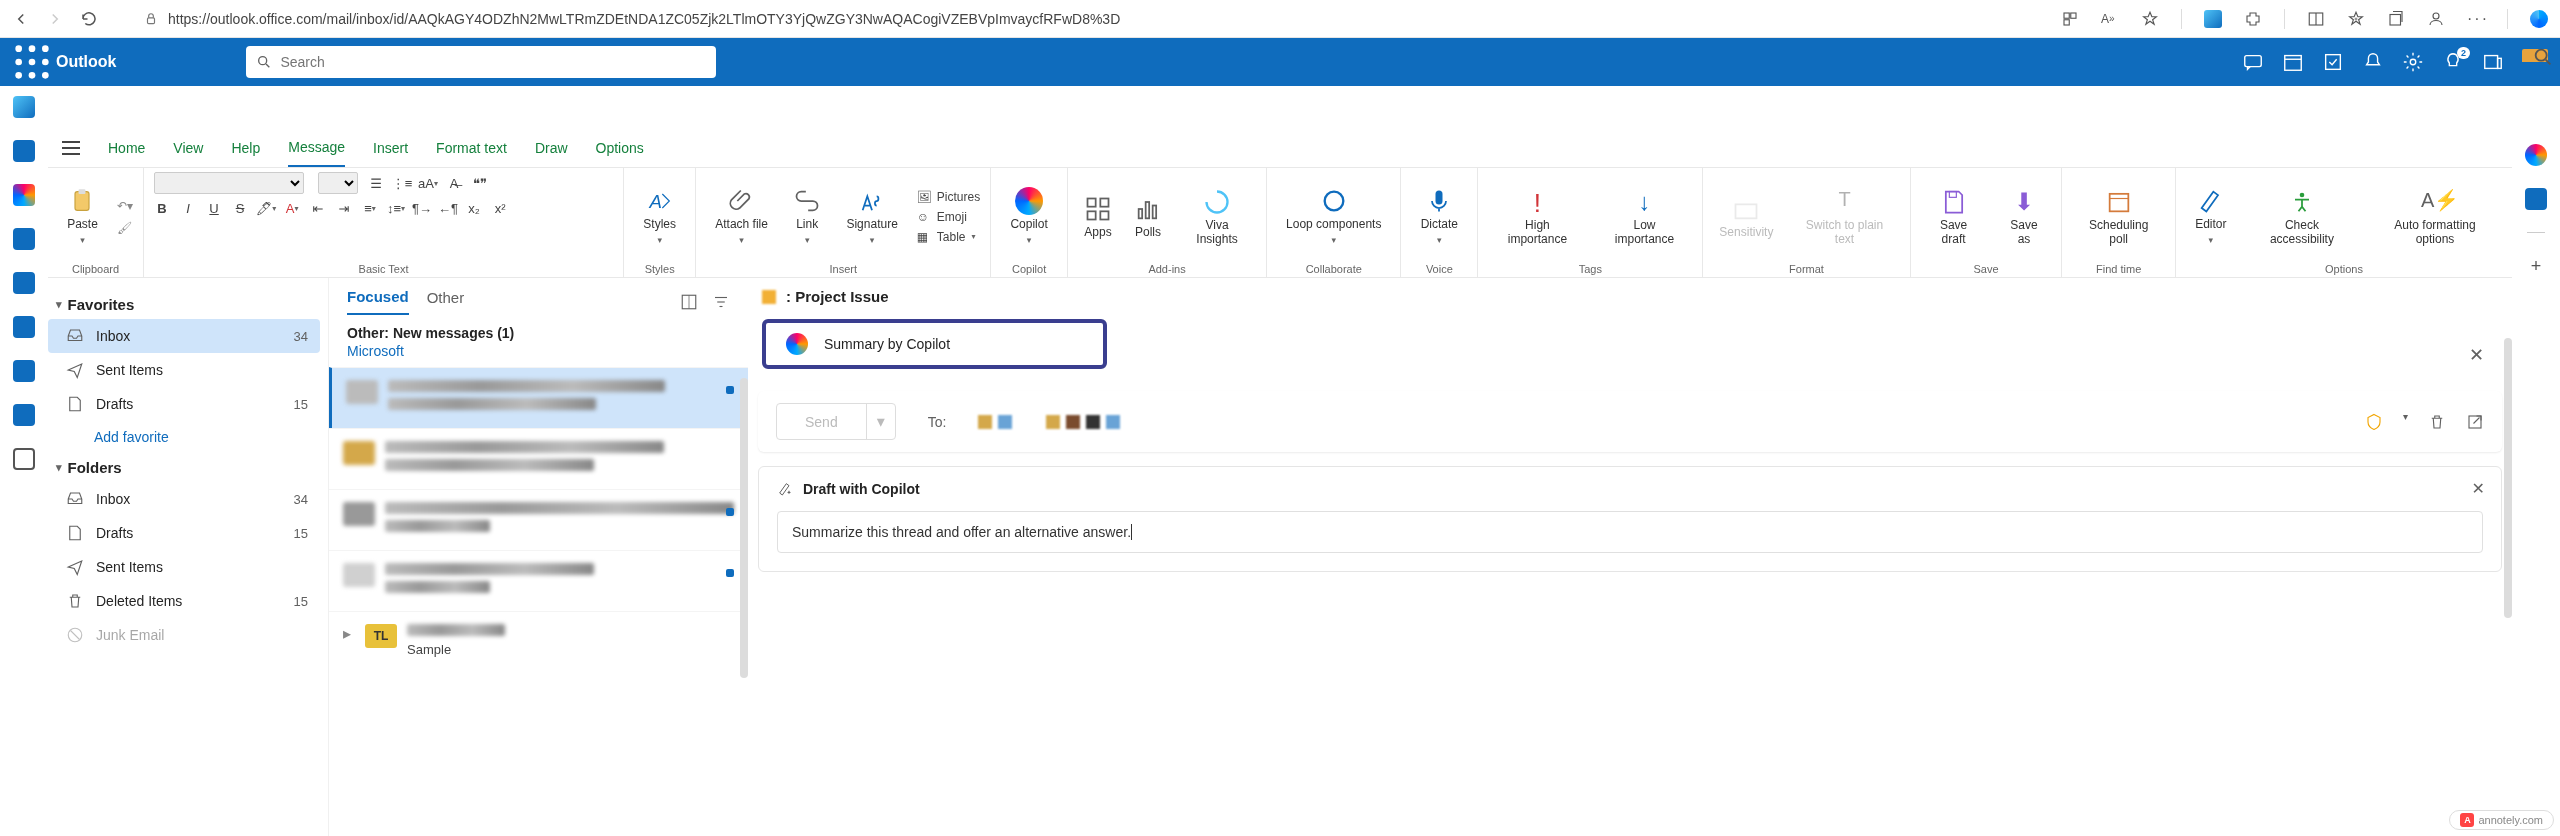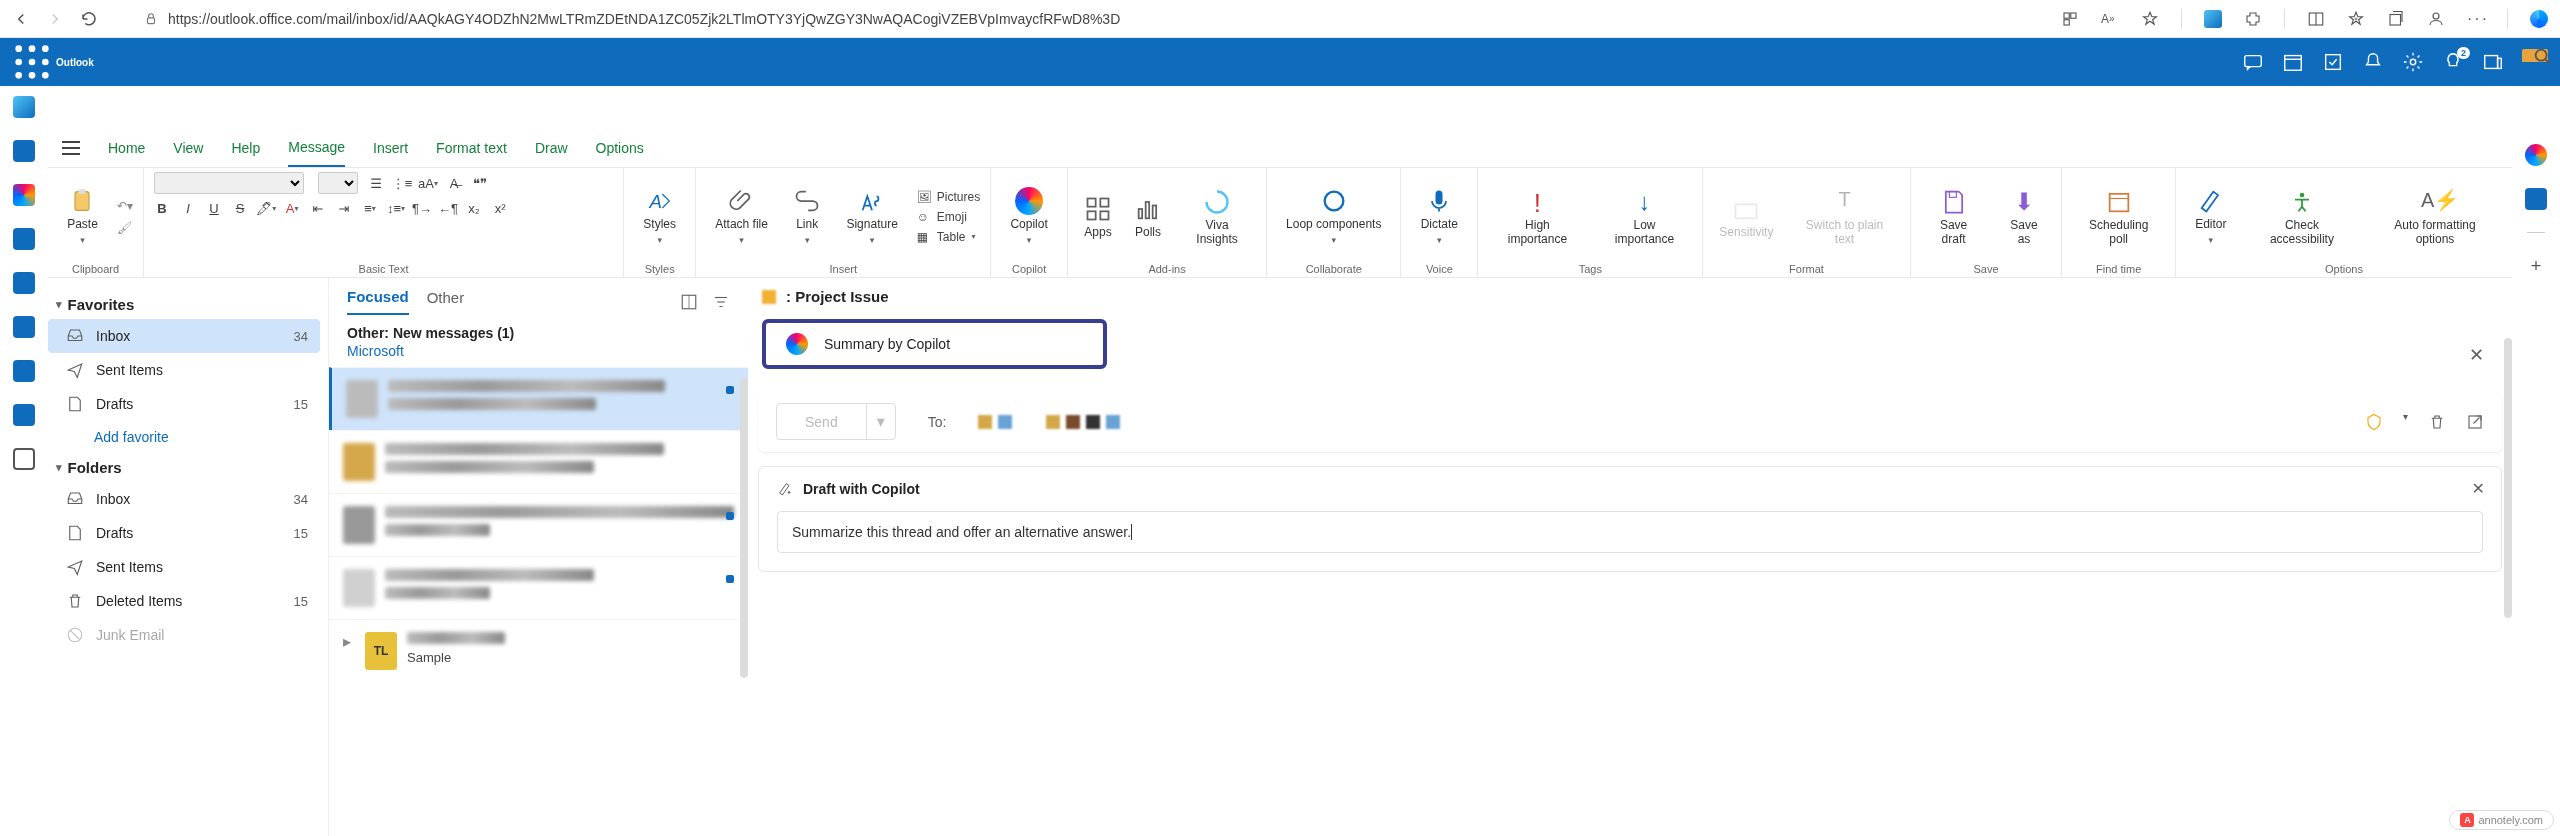--- a/index.html
+++ b/index.html
@@ -10,21 +10,21 @@
 .browser-bar .nav-ico{width:18px;height:18px;color:#555;cursor:pointer;}
 .addr{flex:0 0 auto;display:flex;align-items:center;gap:10px;margin-left:30px;}
 .addr .lock-ico{width:14px;height:14px;color:#777;}
 .url{font-size:14px;color:#444;}
 .browser-right{margin-left:auto;display:flex;align-items:center;gap:22px;color:#555;}
 .browser-right .bico{width:18px;height:18px;}
 
 
 .o-header{height:48px;background:#0f6cbd;display:flex;align-items:center;color:#fff;padding:0 12px;}
 .waffle{width:40px;height:40px;display:flex;align-items:center;justify-content:center;}
-.brand{font-size:10px;font-weight:600;margin-left:4px;}
+.brand{font-size:16px;font-weight:600;margin-left:4px;}
 .search-wrap{margin-left:130px;width:470px;height:32px;background:#fff;border-radius:4px;display:flex;align-items:center;padding:0 10px;}
 .search-wrap input{border:none;outline:none;flex:1;font-size:14px;color:#333;}
 .search-ico{color:#616161;width:16px;height:16px;margin-right:8px;}
 .header-right{margin-left:auto;display:flex;align-items:center;gap:18px;}
 .header-right .hico{width:22px;height:22px;color:#fff;position:relative;}
 .badge{position:absolute;top:-4px;right:-6px;background:#fff;color:#0f6cbd;font-size:9px;font-weight:700;border-radius:8px;padding:0 4px;line-height:12px;}
 .tips-ico{width:22px;height:22px;display:flex;align-items:center;justify-content:center;position:relative;}
 .avatar-sq{width:26px;height:26px;background:linear-gradient(#e8a33d 50%,#0f6cbd 50%);border-radius:2px;}
 .edge-search{position:absolute;right:6px;top:46px;width:22px;height:22px;color:#555;}
 
@@ -90,21 +90,21 @@
 .msg-list{width:420px;border-left:1px solid #f0f0f0;display:flex;flex-direction:column;position:relative;}
 .msg-tabs{display:flex;align-items:center;padding:10px 18px 0;gap:18px;}
 .msg-tabs .mtab{font-size:15px;color:#616161;padding-bottom:8px;}
 .msg-tabs .mtab.active{color:#0f6cbd;font-weight:600;border-bottom:2px solid #0f6cbd;}
 .msg-tabs .right-icos{margin-left:auto;display:flex;gap:14px;color:#616161;}
 .other-head{padding:10px 18px 2px;font-size:14px;font-weight:600;color:#242424;}
 .other-sub{padding:0 18px 8px;font-size:14px;color:#0f6cbd;}
 .msg-item{display:flex;padding:12px 14px;gap:10px;border-top:1px solid #f4f4f4;position:relative;}
 .msg-item.selected{background:#cfe4fa;border-left:3px solid #0f6cbd;}
 .msg-item.unread::after{content:"";position:absolute;right:14px;top:18px;width:8px;height:8px;background:#0f6cbd;border-radius:2px;}
-.msg-item .mavatar{width:32px;height:38px;border-radius:3px;flex-shrink:0;filter:blur(2px);}
+.msg-item .mavatar{width:32px;height:24px;border-radius:3px;flex-shrink:0;filter:blur(2px);}
 .av1{background:#bbb;}
 .av2{background:#d4a84a;}
 .av3{background:#999;}
 .av4{background:#d0d0d0;}
 .av5{background:#e8c13a;color:#333;font-size:12px;display:flex;align-items:center;justify-content:center;font-weight:600;filter:none!important;border-radius:50%;}
 .msg-item .mbody{flex:1;min-width:0;}
 .blur-line{height:12px;background:linear-gradient(90deg,#bbb,#999,#bbb,#888);margin-bottom:6px;border-radius:2px;filter:blur(2px);}
 .blur-line.short{width:60%;}
 .blur-line.tiny{width:30%;}
 .blur-line.compact{width:80%;}
@@ -218,20 +218,27 @@
           <circle cx="4" cy="12" r="2"></circle>
           <circle cx="12" cy="12" r="2"></circle>
           <circle cx="20" cy="12" r="2"></circle>
           <circle cx="4" cy="20" r="2"></circle>
           <circle cx="12" cy="20" r="2"></circle>
           <circle cx="20" cy="20" r="2"></circle>
         </g>
       </svg>
   </div>
   <span class="brand">Outlook</span>
+  <div class="search-wrap">
+    <div class="search-ico"><svg viewBox="0 0 24 24">
+          <circle cx="10" cy="10" r="6" fill="none" stroke="currentColor" stroke-width="2"></circle>
+          <line x1="15" y1="15" x2="20" y2="20" stroke="currentColor" stroke-width="2"></line>
+        </svg></div>
+    <input placeholder="Search" style="">
+  </div>
   <div class="header-right">
     <div class="hico"><svg viewBox="0 0 24 24">
           <rect x="3" y="5" width="18" height="12" rx="2" fill="none" stroke="#fff" stroke-width="1.5"></rect>
           <path d="M9 17l-3 3v-3" fill="none" stroke="#fff" stroke-width="1.5"></path>
         </svg></div>
     <div class="hico"><svg viewBox="0 0 24 24">
           <rect x="3" y="5" width="18" height="16" fill="none" stroke="#fff" stroke-width="1.5"></rect>
           <line x1="3" y1="9" x2="21" y2="9" stroke="#fff" stroke-width="1.5"></line>
         </svg></div>
     <div class="hico"><svg viewBox="0 0 24 24">

